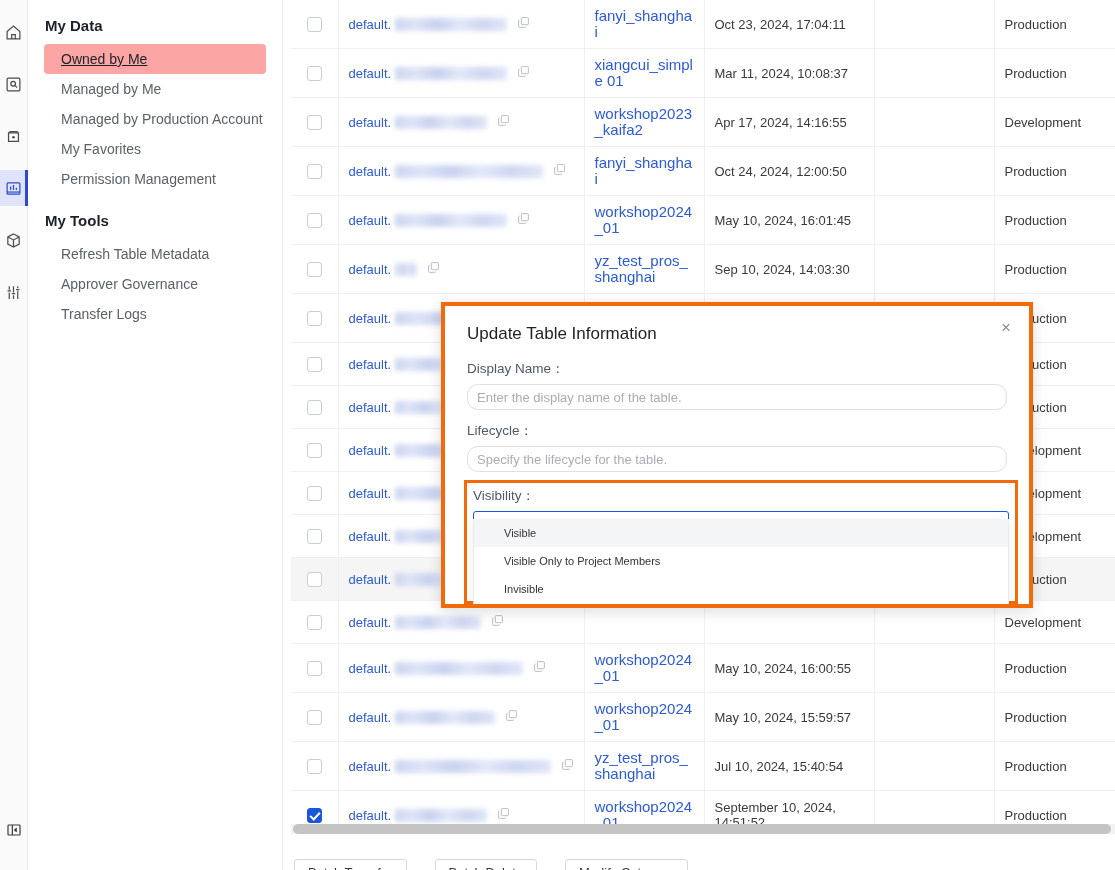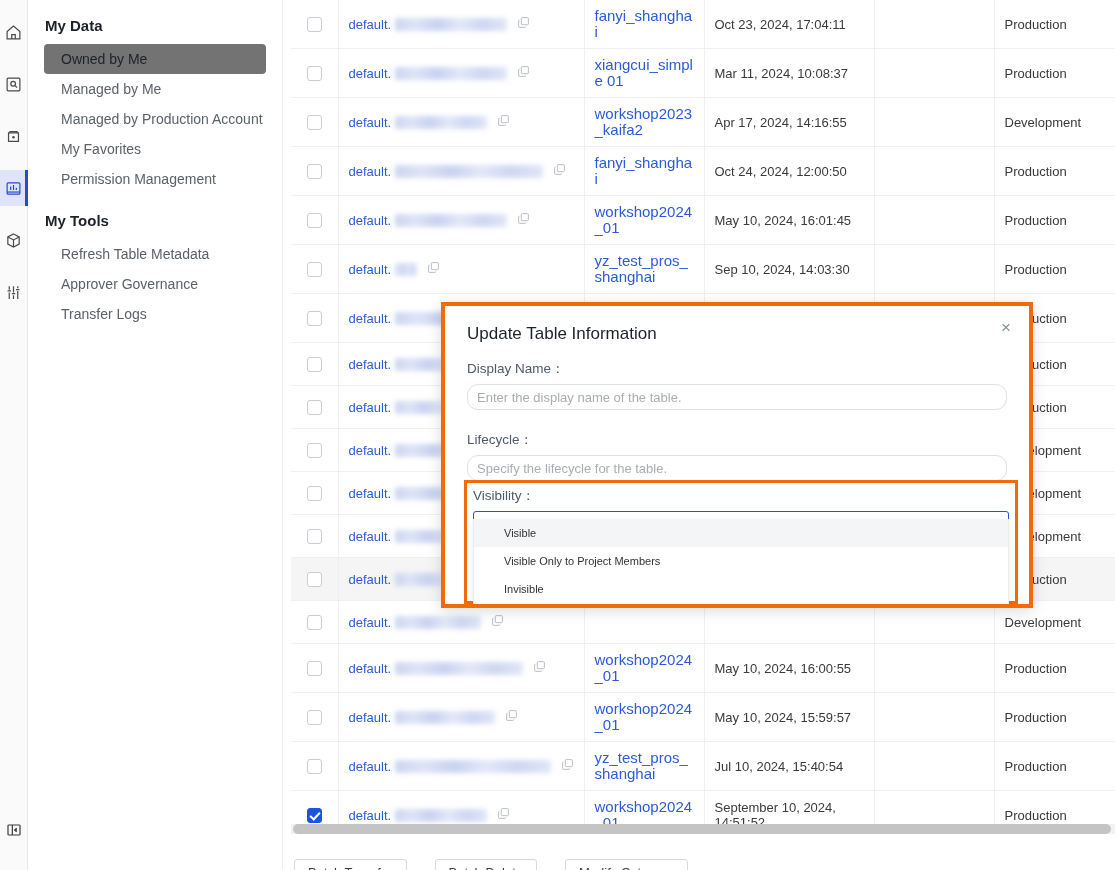--- a/index.html
+++ b/index.html
@@ -37,21 +37,21 @@
   }
   .nav-group-title {
     font-size: 15px; font-weight: bold; color: #1d2129;
     padding: 8px 0 8px 17px; line-height: 20px;
   }
   .nav-item {
     margin: 0 16px; height: 30px; line-height: 30px;
     padding-left: 17px; border-radius: 4px;
     font-size: 14px; color: #5b6168; white-space: nowrap;
   }
-  .nav-item.selected { background: #737373; color: #1d2129; }
+  .nav-item.selected { background: #fca5a5; color: #1d2129; text-decoration: underline; }
 
   
   .table-wrap {
     position: absolute; left: 291px; top: 0; width: 824px; height: 824px;
     overflow: hidden; background: #fff;
   }
   table.data { border-collapse: collapse; width: 824px; table-layout: fixed; }
   table.data td {
     border-bottom: 1px solid #f0f0f0; border-right: 1px solid #f0f0f0;
     font-size: 13px; color: #3a3a3a; padding: 8px 10px; vertical-align: middle;
@@ -120,21 +120,21 @@
     position: absolute; right: 14px; top: 13px; width: 18px; height: 18px;
     color: #86909c; font-size: 17px; line-height: 18px; text-align: center;
   }
   .field-label { font-size: 13.5px; color: #4e5969; margin-bottom: 6px; line-height: 18px; }
   .field-input {
     width: 100%; height: 26px; border: 1px solid #e0e0e0; border-radius: 11px;
     background: #fff; font-size: 13px; color: #333;
     padding: 0 9px; font-family: "Liberation Sans", sans-serif;
   }
   .field-input::placeholder { color: #a9adb3; }
-  .field-block { margin-bottom: 21px; }
+  .field-block { margin-bottom: 12px; }
 
   .vis-highlight {
     position: absolute; left: 19px; top: 174px; width: 554px; height: 124px;
     border: 3px solid #f26a0a; padding: 4px 6px 0 6px;
   }
   .select-box {
     position: relative; width: 100%; height: 26px;
     border: 1px solid #1a56db; border-radius: 3px; background: #fff;
     font-size: 13px; color: #a9adb3; padding: 0 26px 0 9px;
     display: flex; align-items: center;

